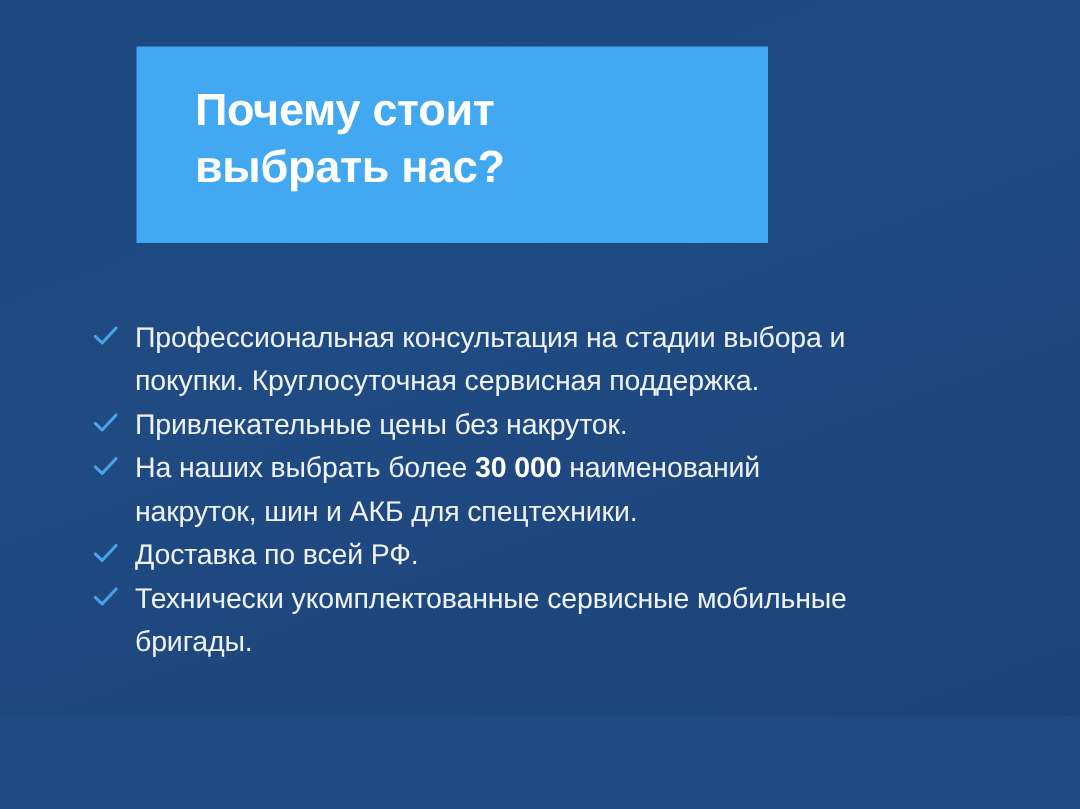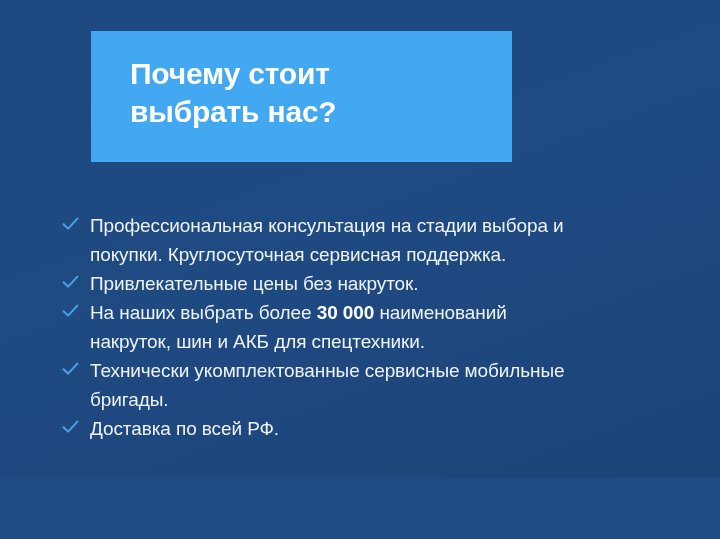--- a/index.html
+++ b/index.html
@@ -183,31 +183,31 @@
       <span class="bullet-text"><span>На наших выбрать более </span><b class="strong">30 000</b><span> наименований
 накруток, шин и АКБ для спецтехники.</span></span>
     </div>
 
     <div class="bullet-row">
       <span class="check-cell">
         <svg width="17" height="14" viewBox="0 0 17 14" aria-hidden="true">
           <path d="M1.5 7.2 L6.1 11.6 L15.4 1.6" fill="none" stroke="#4aa3e8" stroke-width="2" stroke-linecap="round" stroke-linejoin="round"></path>
         </svg>
       </span>
+      <span class="bullet-text">Доставка по всей РФ.</span>
+    </div>
+
+    <div class="bullet-row">
+      <span class="check-cell">
+        <svg width="17" height="14" viewBox="0 0 17 14" aria-hidden="true">
+          <path d="M1.5 7.2 L6.1 11.6 L15.4 1.6" fill="none" stroke="#4aa3e8" stroke-width="2" stroke-linecap="round" stroke-linejoin="round"></path>
+        </svg>
+      </span>
       <span class="bullet-text">Технически укомплектованные сервисные мобильные
 бригады.</span>
-    </div>
-
-    <div class="bullet-row">
-      <span class="check-cell">
-        <svg width="17" height="14" viewBox="0 0 17 14" aria-hidden="true">
-          <path d="M1.5 7.2 L6.1 11.6 L15.4 1.6" fill="none" stroke="#4aa3e8" stroke-width="2" stroke-linecap="round" stroke-linejoin="round"></path>
-        </svg>
-      </span>
-      <span class="bullet-text">Доставка по всей РФ.</span>
     </div>
 
   </div>
 
   <div id="divider"></div>
 
   <div id="avito-watermark">
     <span id="avito-mark">
       <i class="d-tl"></i>
       <i class="d-tr"></i>

